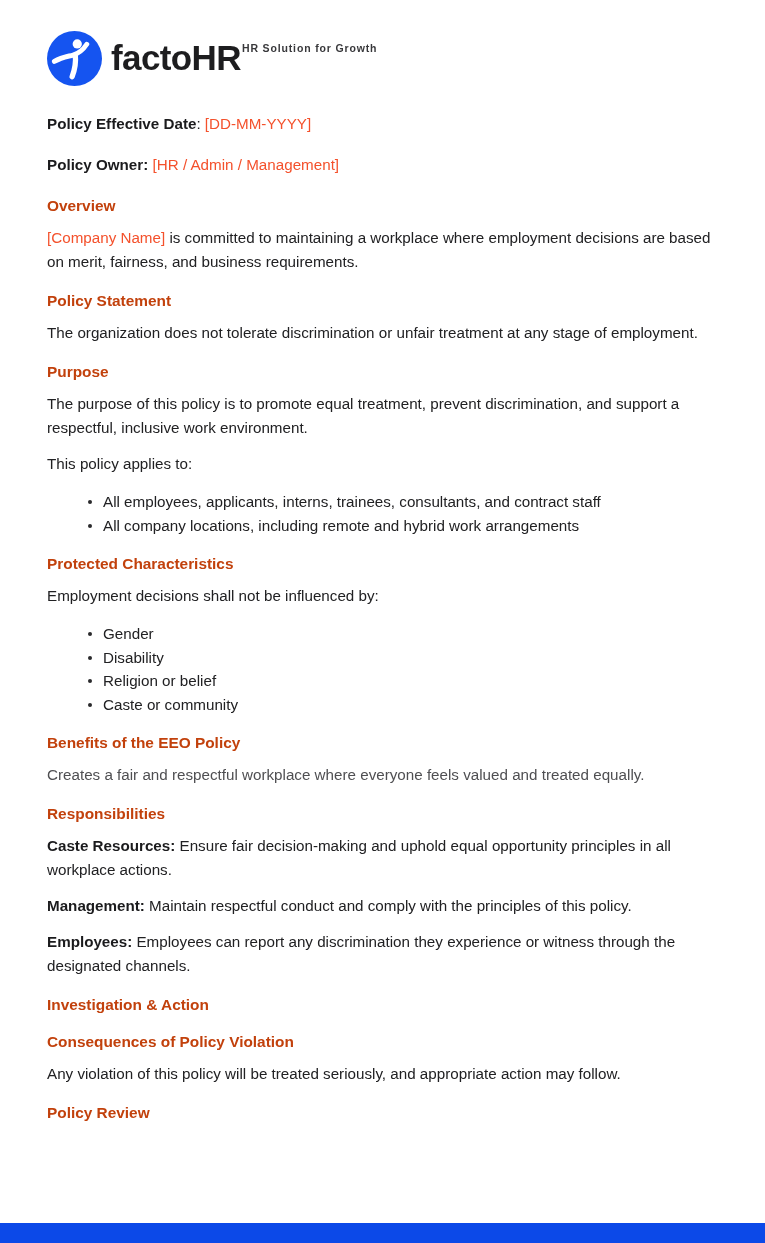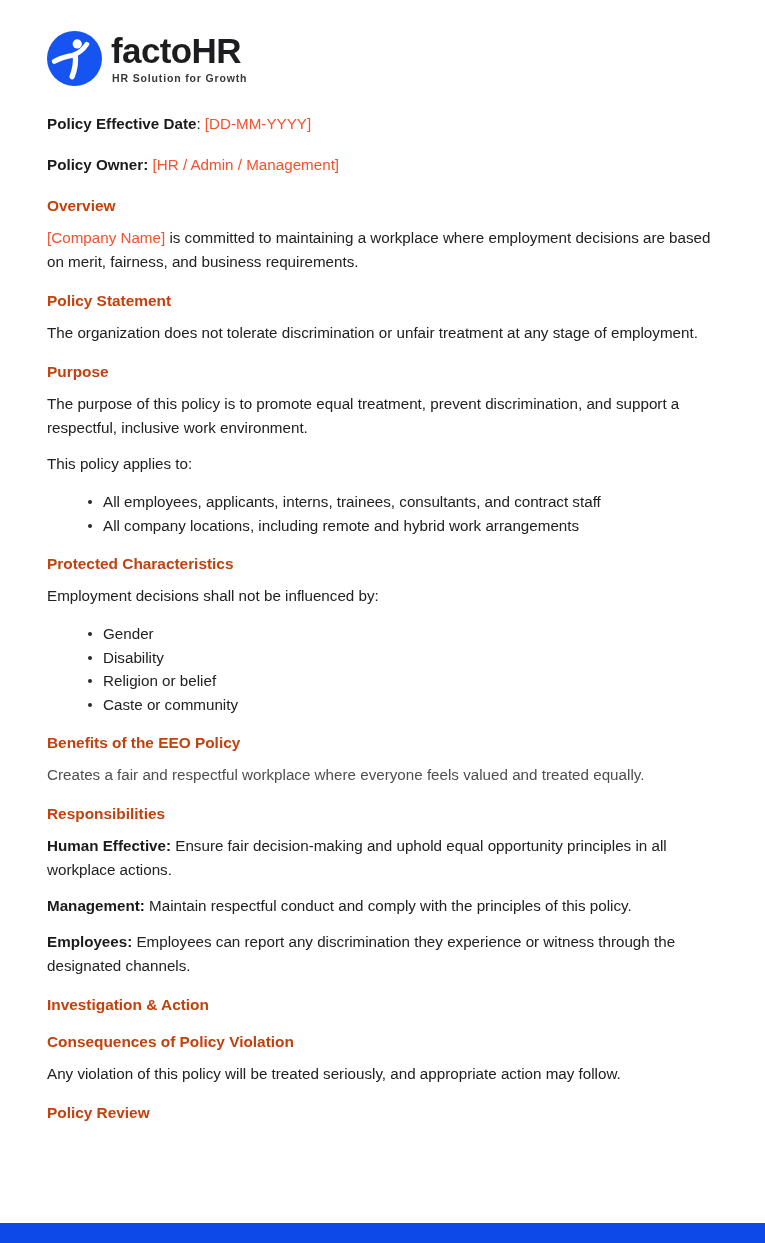--- a/index.html
+++ b/index.html
@@ -4,21 +4,21 @@
 <style>
   html,body{margin:0;padding:0;background:#ffffff;}
   .page{
     position:relative;width:765px;height:1243px;background:#fff;overflow:hidden;
     font-family:"Liberation Sans", sans-serif;color:var(--text,#212123);
   }
   .content{padding:31px 50px 0 47px;}
   
   .logo-row{display:flex;align-items:center;gap:9px;margin-bottom:28px;}
   .logo-mark{width:55px;height:55px;flex:0 0 auto;}
-  .logo-text{display:flex;flex-direction:column;}
+  .logo-text{display:flex;flex-direction:row;}
   .wordmark{font-size:35px;font-weight:800;letter-spacing:-0.6px;color:#1d1d1f;line-height:1.05;}
   .tagline{font-size:10.5px;font-weight:700;letter-spacing:0.85px;color:#38383b;margin-top:2px;margin-left:1px;}
   
   .meta-line{font-size:15.2px;line-height:20px;margin:0 0 21px;}
   
   .sec-h{font-size:15.4px;font-weight:700;color:#c2410c;margin:17px 0 10px;line-height:20px;}
   .body-p{font-size:15.2px;line-height:24px;margin:0 0 12px;max-width:664px;}
   .body-p.muted{color:var(--muted,#4f4f52);}
   .r-b{font-weight:700;color:#1b1b1d;}
   .r-a{color:var(--accent,#F4512C);}
@@ -67,21 +67,21 @@
         <p class="body-p"><span class="r-n">Employment decisions shall not be influenced by:</span></p>
         <ul class="blt">
           <li class="blt-i">Gender</li>
           <li class="blt-i">Disability</li>
           <li class="blt-i">Religion or belief</li>
           <li class="blt-i">Caste or community</li>
         </ul>
         <h2 class="sec-h">Benefits of the EEO Policy</h2>
         <p class="body-p muted"><span class="r-n">Creates a fair and respectful workplace where everyone feels valued and treated equally.</span></p>
         <h2 class="sec-h">Responsibilities</h2>
-        <p class="body-p"><span class="r-b">Human Effective:</span><span class="r-n"> Ensure fair decision-making and uphold equal opportunity principles in all workplace actions.</span></p>
+        <p class="body-p"><span class="r-b">Caste Resources:</span><span class="r-n"> Ensure fair decision-making and uphold equal opportunity principles in all workplace actions.</span></p>
         <p class="body-p"><span class="r-b">Management:</span><span class="r-n"> Maintain respectful conduct and comply with the principles of this policy.</span></p>
         <p class="body-p"><span class="r-b">Employees:</span><span class="r-n"> Employees can report any discrimination they experience or witness through the designated channels.</span></p>
         <h2 class="sec-h">Investigation &amp; Action</h2>
         <h2 class="sec-h">Consequences of Policy Violation</h2>
         <p class="body-p"><span class="r-n">Any violation of this policy will be treated seriously, and appropriate action may follow.</span></p>
         <h2 class="sec-h">Policy Review</h2>
       </div>
   </div>
 
   <div class="footer-bar"></div>

